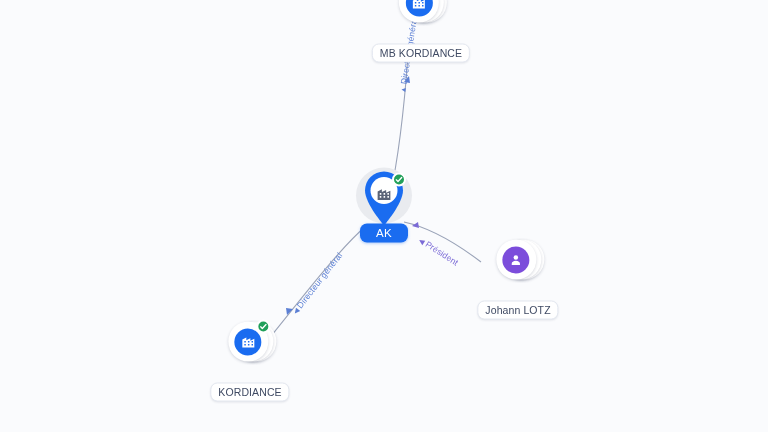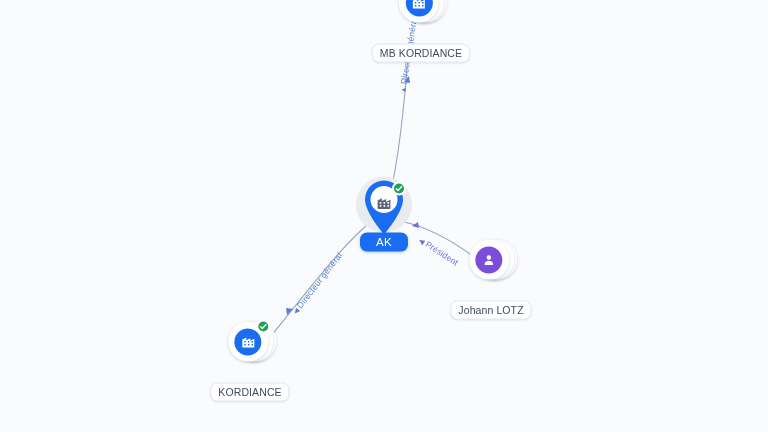--- a/index.html
+++ b/index.html
@@ -191,42 +191,42 @@
           </svg>
         </div>
       </div>
       <div class="badge-check">
         
       </div>
     </div>
     <div class="name-chip">MB KORDIANCE</div>
   </div>
 
-  <div class="node" style="left:384px; top:215px;">
+  <div class="node" style="left:384px; top:206px;">
     <div class="pin-wrap">
       <div class="pin-halo"></div>
       <svg class="pin-svg" width="46" height="58" viewBox="0 0 46 58">
         <path d="M23 2C12.5 2 4 10.5 4 21c0 13 19 35 19 35s19-22 19-35C42 10.5 33.5 2 23 2z" fill="#1a6cf0"></path>
         <circle cx="23" cy="21" r="13.5" fill="#ffffff"></circle>
       </svg>
       <div style="position:absolute; left:50%; top:26px; transform:translate(-50%,-50%); z-index:3;">
         <svg width="17" height="17" viewBox="0 0 24 24" fill="#5b6478">
           <path d="M3 21V9l6-3v4l6-3v4l6-3v13H3zm3-3h2.2v-2.4H6V18zm0-4.4h2.2v-2.4H6v2.4zm5.4 4.4h2.2v-2.4h-2.2V18zm0-4.4h2.2v-2.4h-2.2v2.4zm5.4 4.4H19v-2.4h-2.2V18zm0-4.4H19v-2.4h-2.2v2.4z"></path>
         </svg>
       </div>
       <div class="badge-check">
         <svg width="8" height="8" viewBox="0 0 24 24" fill="none" stroke="#ffffff" stroke-width="4" stroke-linecap="round" stroke-linejoin="round">
           <polyline points="4,13 9,18 20,6"></polyline>
         </svg>
       </div>
     </div>
     <div class="ak-chip">AK</div>
   </div>
 
-  <div class="node" style="left:491px; top:279px;text-align:center;">
+  <div class="node" style="left:518px; top:279px;text-align:center;">
     <div class="stack">
       <div class="card c3"></div>
       <div class="card c2"></div>
       <div class="card c1">
         <div class="disc person">
           <svg width="15" height="15" viewBox="0 0 24 24" fill="#ffffff">
             <circle cx="12" cy="8" r="3.6"></circle>
             <path d="M12 13.2c-4 0-6.6 2.2-6.6 4.6V20h13.2v-2.2c0-2.4-2.6-4.6-6.6-4.6z"></path>
           </svg>
         </div>

